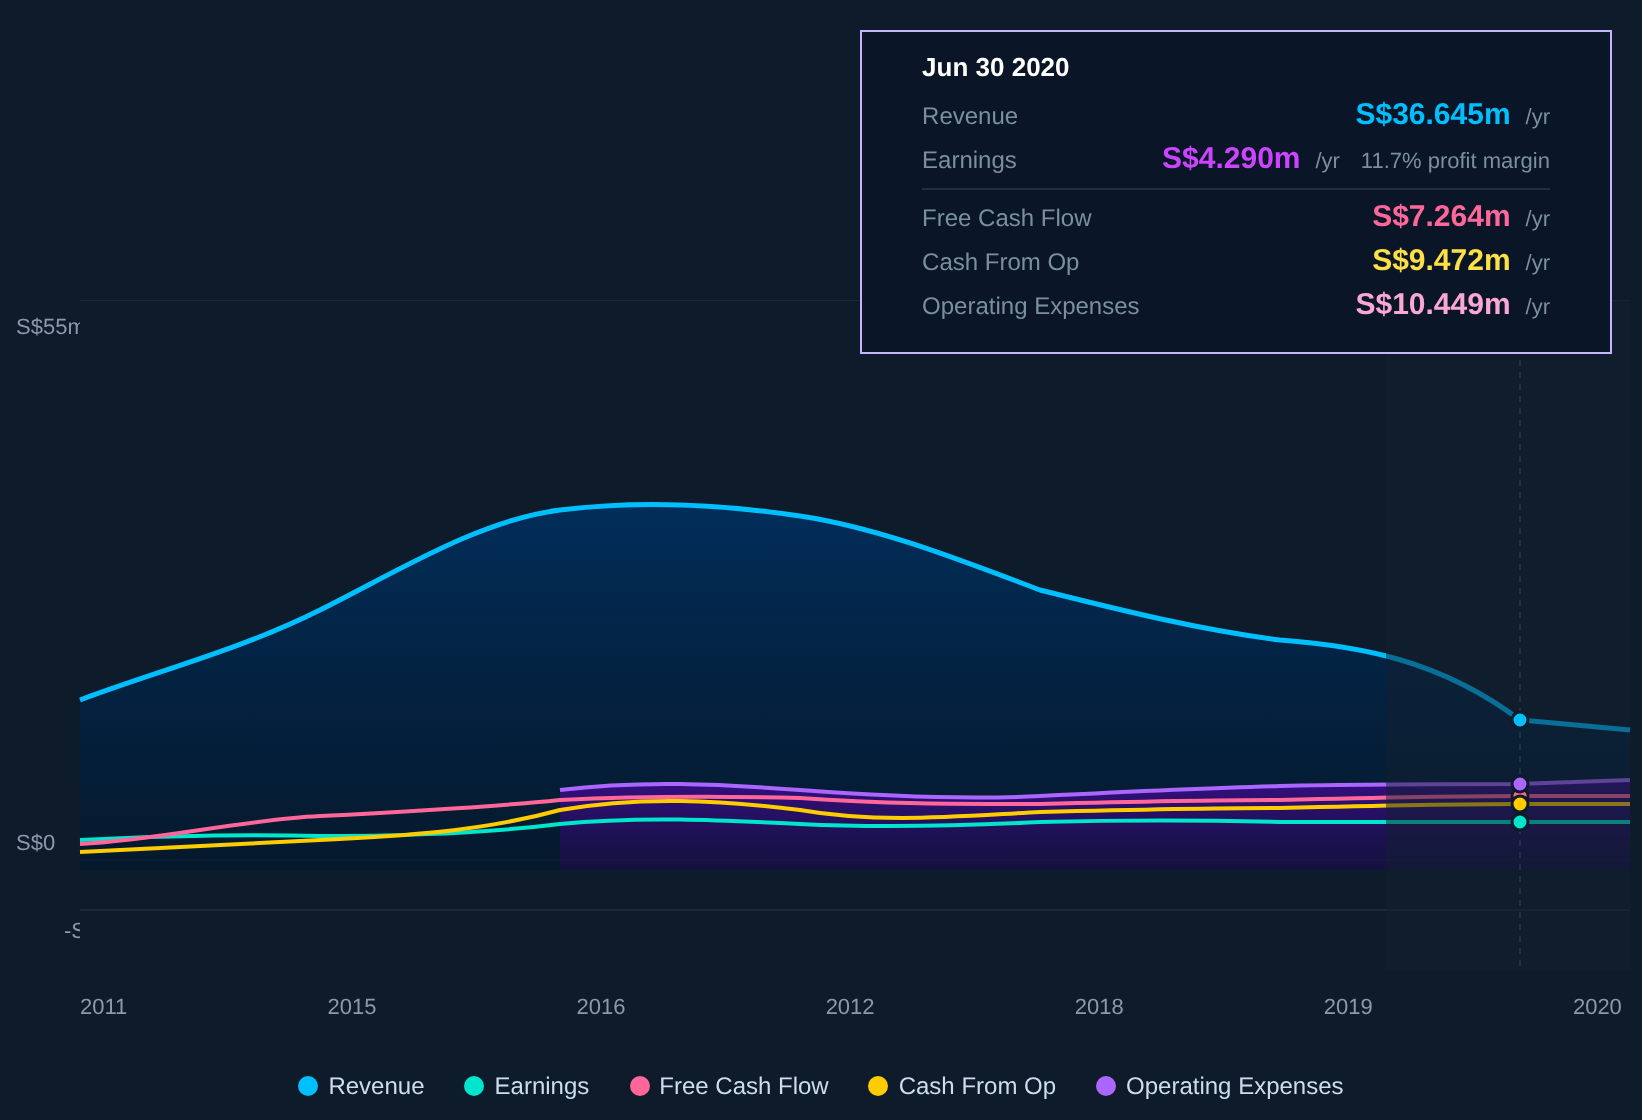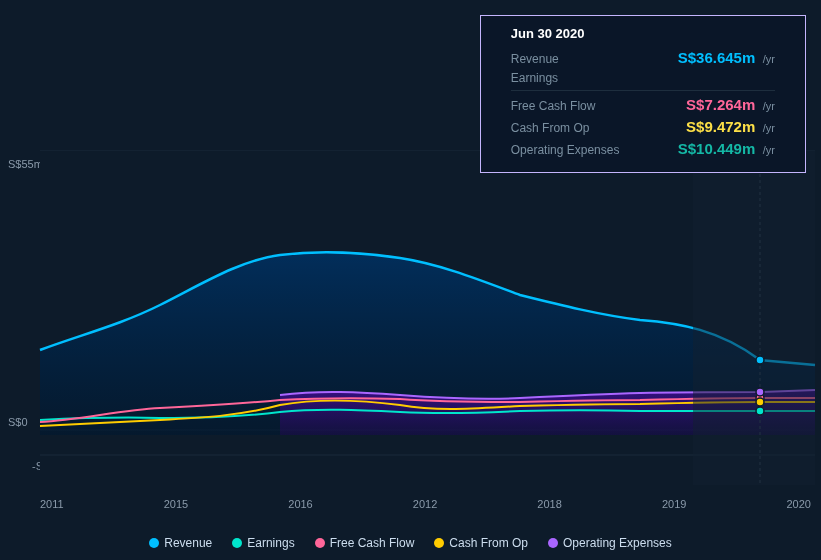--- a/index.html
+++ b/index.html
@@ -51,21 +51,21 @@
     }
     .tooltip-sub {
       color: #7a8fa0;
       font-size: 11px;
       margin-left: 6px;
     }
     .color-revenue { color: #00bfff; }
     .color-earnings { color: #cc44ff; }
     .color-fcf { color: #ff6699; }
     .color-cashfromop { color: #fde047; }
-    .color-opex { color: #14b8a6; margin-left: 47px; }
+    .color-opex { color: #f9a8d4; margin-left: 47px; }
 
     .y-label {
       position: absolute;
       color: #8a9aaa;
       font-size: 11px;
       text-align: center;
     }
 
     
     .legend {
@@ -102,20 +102,25 @@
   <div class="tooltip-row">
     <span class="tooltip-label">Revenue</span>
     <span>
       <span class="tooltip-value color-revenue">S$36.645m</span>
       <span class="tooltip-unit">/yr</span>
     </span>
   </div>
 
   <div class="tooltip-row">
     <span class="tooltip-label">Earnings</span>
+    <span>
+      <span class="tooltip-value color-earnings">S$4.290m</span>
+      <span class="tooltip-unit">/yr</span>
+      <span class="tooltip-sub">11.7% profit margin</span>
+    </span>
   </div>
 
   <div style="border-top: 1px solid #1e2e3e; margin: 5px 0;"></div>
 
   <div class="tooltip-row">
     <span class="tooltip-label">Free Cash Flow</span>
     <span>
       <span class="tooltip-value color-fcf">S$7.264m</span>
       <span class="tooltip-unit">/yr</span>
     </span>

